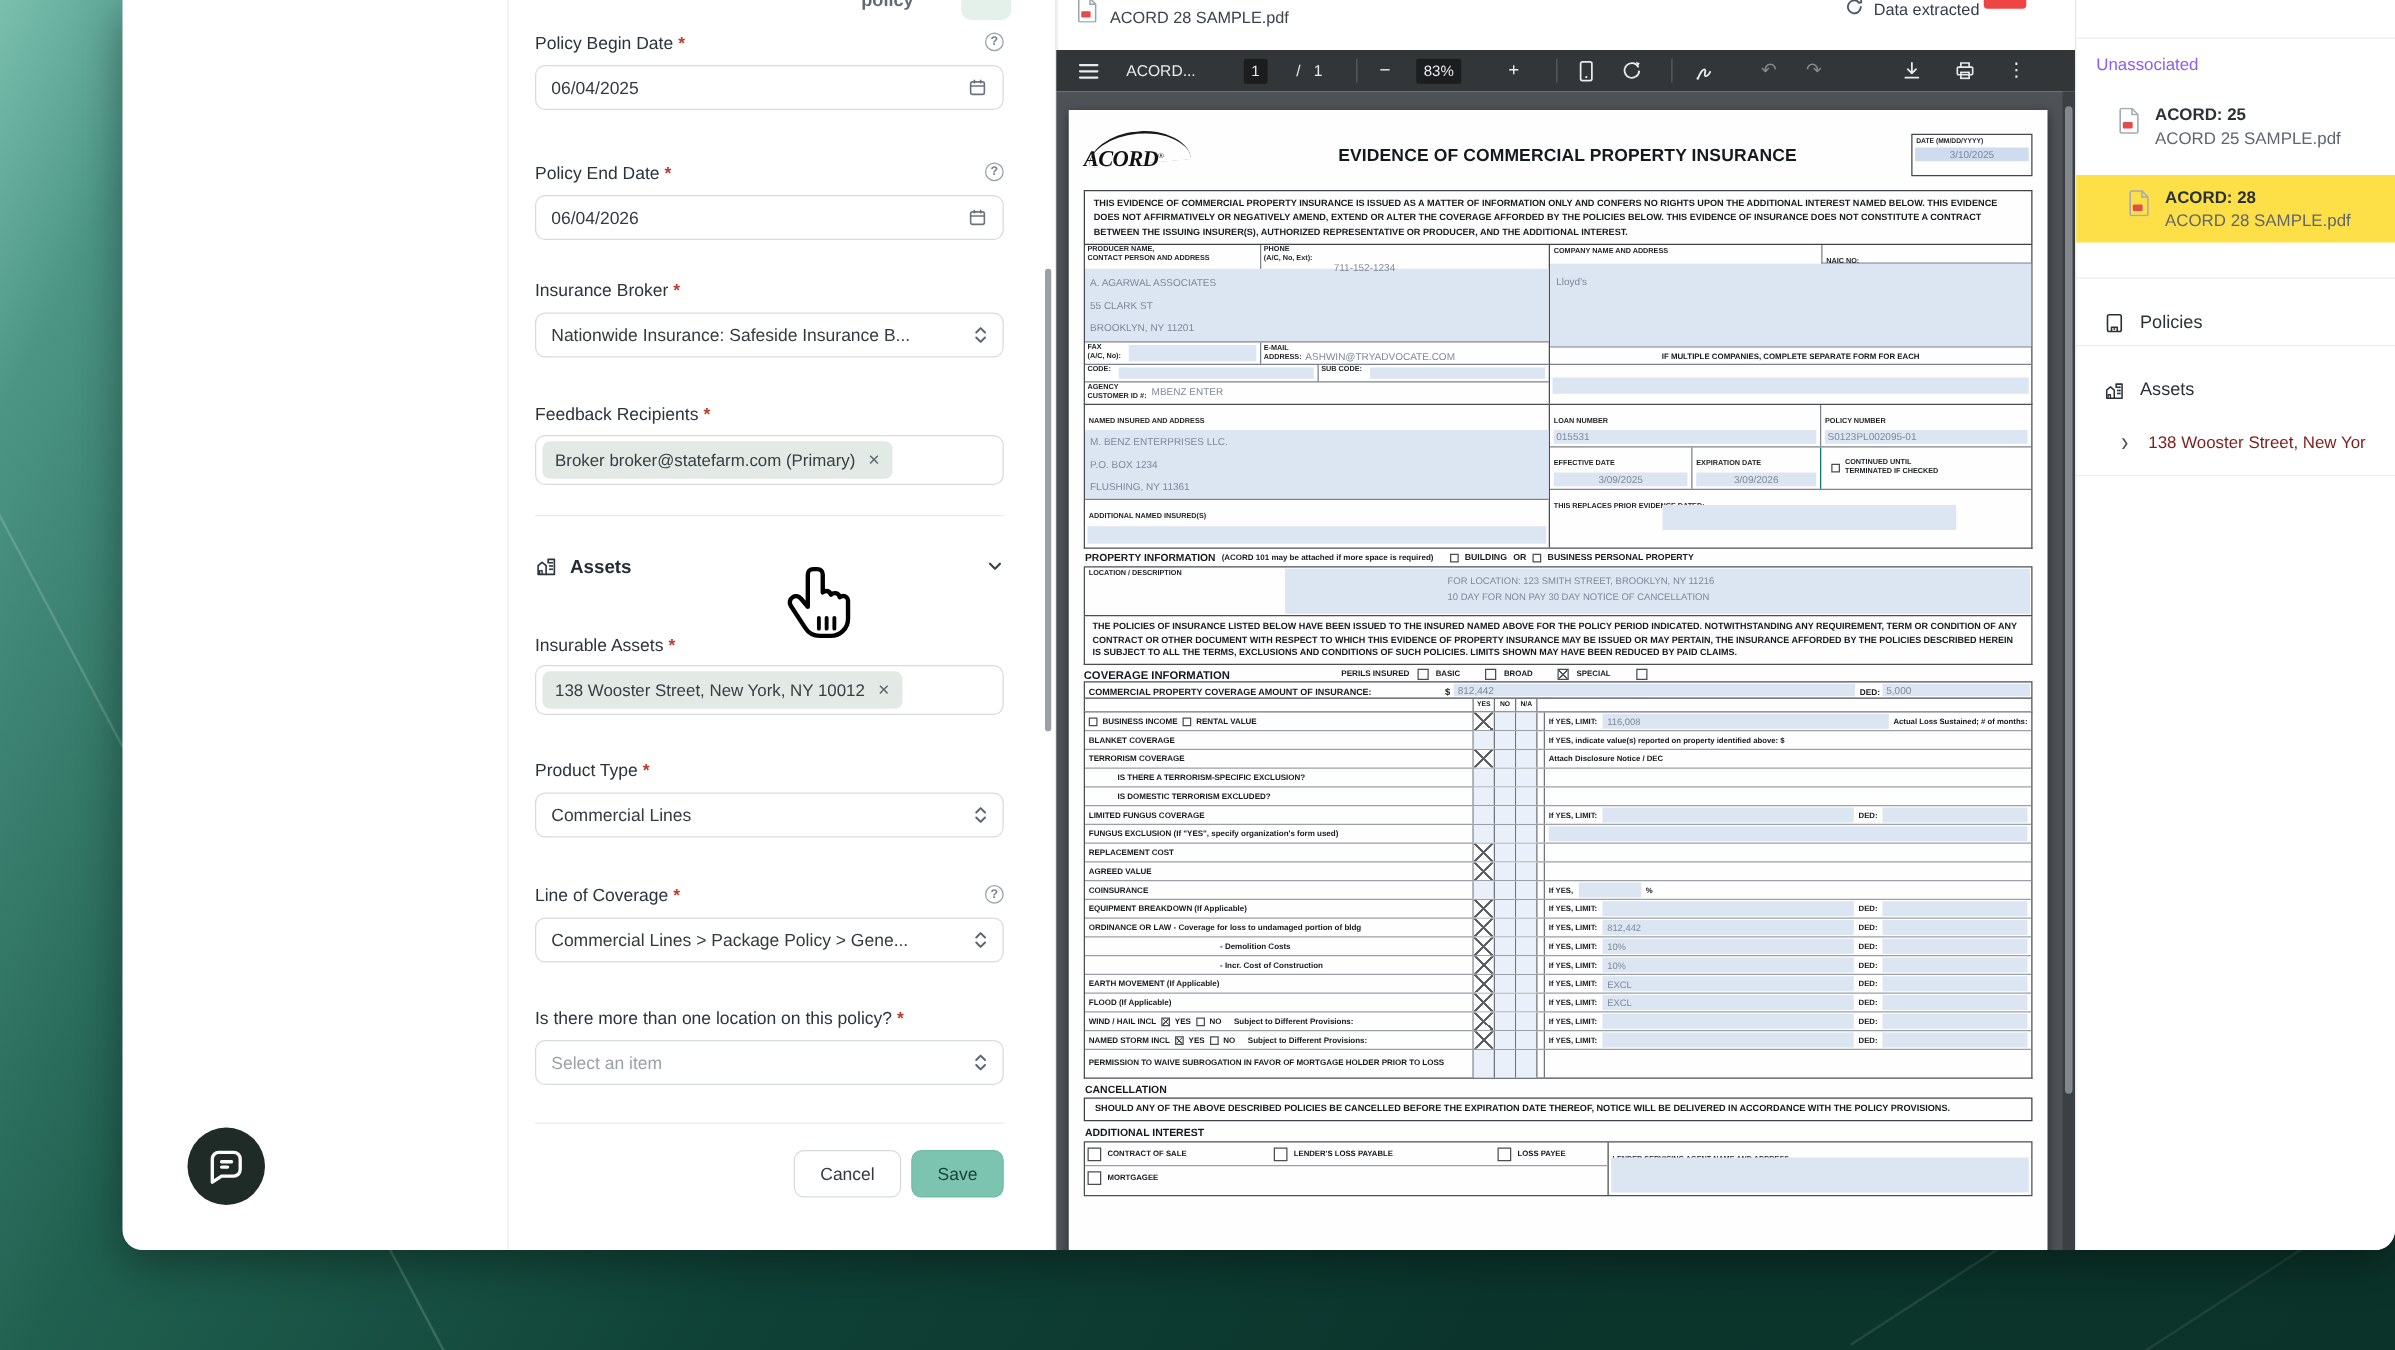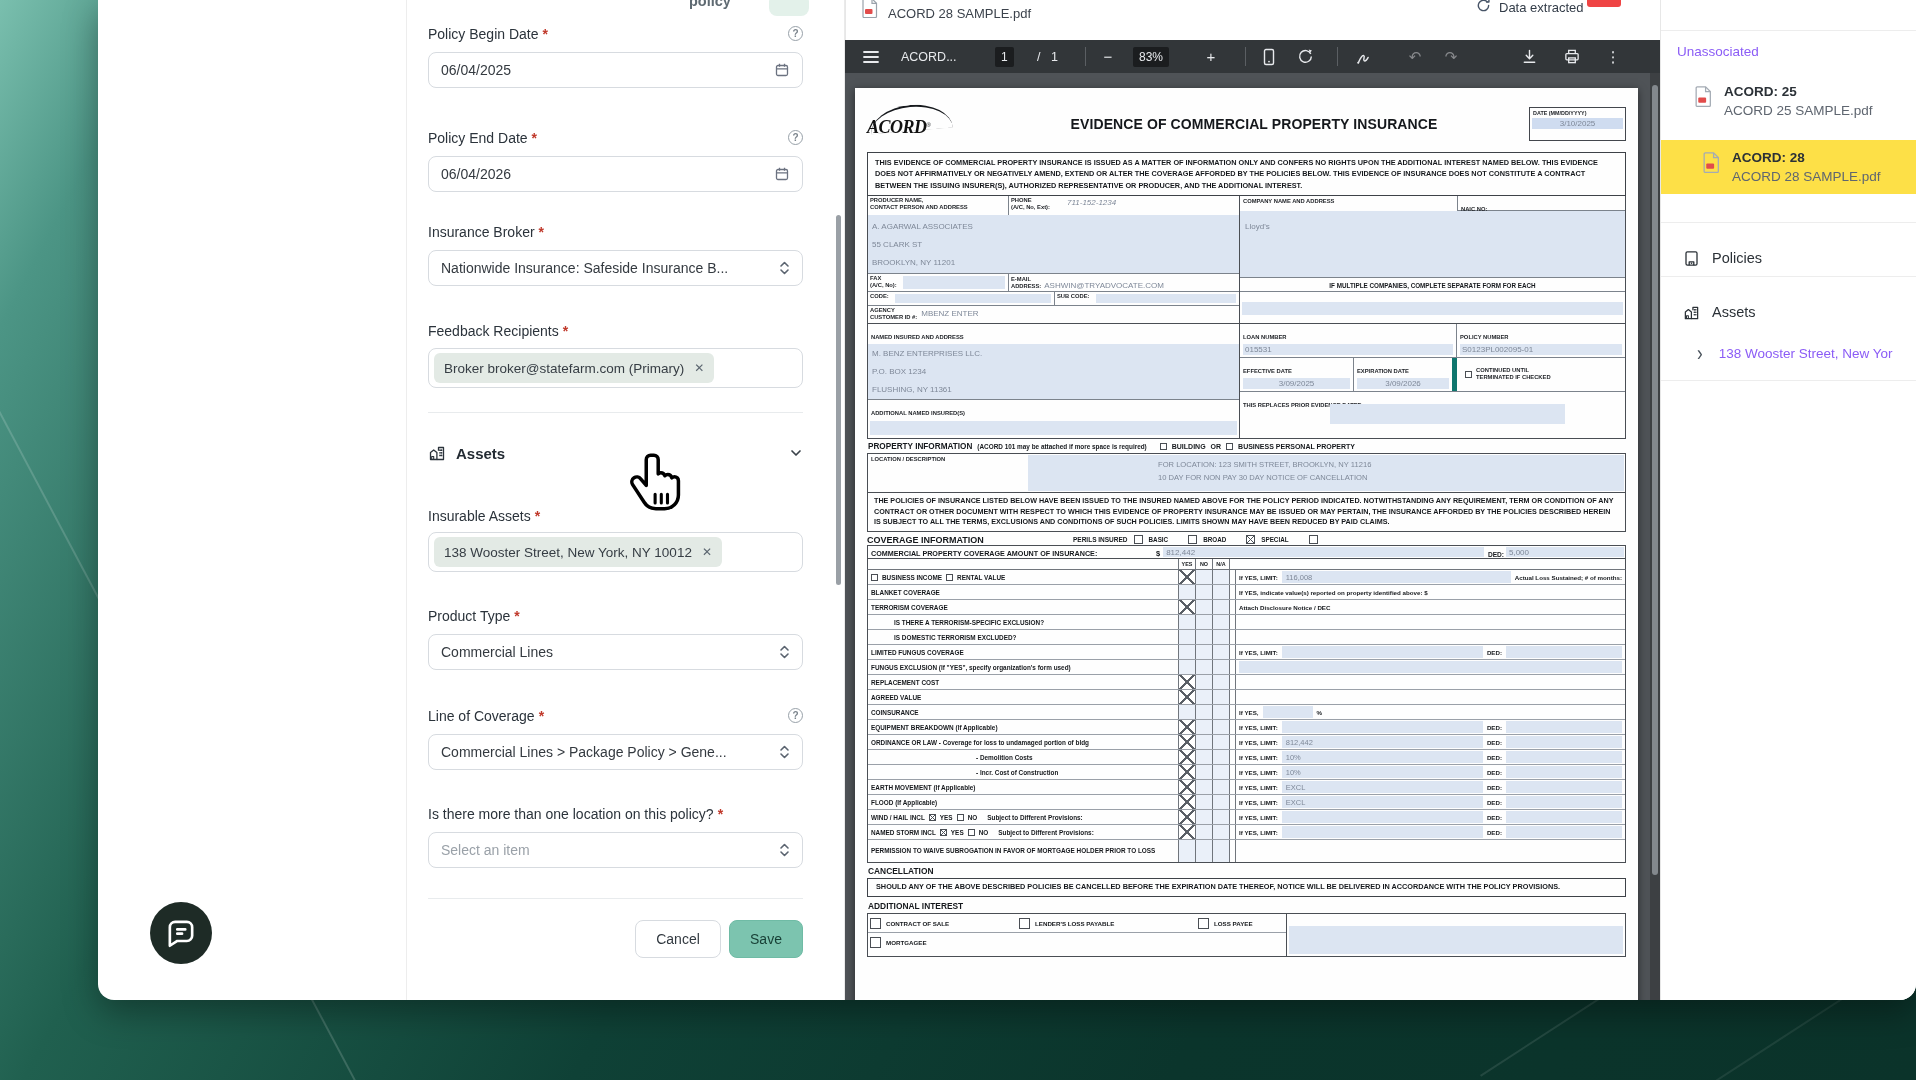--- a/index.html
+++ b/index.html
@@ -90,21 +90,21 @@
 
   .p-disc { border:1.5px solid #3e4248; padding:4px 7px; font-size:7.3px; font-weight:700; line-height:1.55;
     color:#16191d; text-align:left; }
 
   .p-g1 { display:flex; border:1px solid #4a4e54; border-top:0; }
   .g1l { width:372px; border-right:1px solid #4a4e54; }
   .c { display:flex; gap:3px; padding:1px 2px; align-items:flex-start; }
   .g1r1 { display:flex; height:19px; }
   .g1r1 .pn { width:140px; }
   .g1r1 .ph { flex:1; border-left:1px solid #7c838c; }
-  .g1r1 .ph .p-v { margin-left:14px; margin-top:1px;font-style:italic; }
+  .g1r1 .ph .p-v { margin-left:14px; margin-top:13px; }
   .g1r2 { height:58px; background:#dce5f2; padding:3px 4px; }
   .g1r2 .p-v { line-height:18px; }
   .g1r3 { display:flex; height:18px; border-top:1px solid #7c838c; }
   .g1r3 .fx { width:140px; }
   .g1r3 .em { flex:1; border-left:1px solid #7c838c;align-items:flex-end; }
   .g1r4 { display:flex; height:14px; border-top:1px solid #7c838c; }
   .g1r4 .cd { width:186px; }
   .g1r4 .sc { flex:1; border-left:1px solid #7c838c; }
   .g1r5 { display:flex; gap:4px; height:17px; border-top:1px solid #7c838c; padding:1px 2px; align-items:center; }
   .g1rcol { flex:1; position:relative; }
@@ -124,21 +124,21 @@
   .ins-blue .p-v { line-height:18px; }
   .g2l .add { border-top:1px solid #7c838c; padding:1px 3px; }
   .add-blue { background:#dce5f2; height:14px; margin:1px 2px; }
   .g2r { flex:1; }
   .lrow { display:flex; border-bottom:1px solid #7c838c; }
   .lc { padding:1px 3px; }
   .lc .lval { margin:1px 0 1px; background:#dce5f2; padding:1px 2px; }
   .lc.loan { width:217px; border-right:1px solid #7c838c; }
   .lc.pol { flex:1; }
   .lc.eff { width:114px; border-right:1px solid #7c838c; text-align:left; }
-  .lc.exp { width:103px; border-right:5px solid #0f766e; }
+  .lc.exp { width:103px; border-right:1px solid #0f766e; }
   .lc.eff .lval, .lc.exp .lval { text-align:center; }
   .lc.cont { flex:1; display:flex; gap:4px; align-items:center; padding-left:8px; }
   .repl { padding:1px 3px; position:relative; height:46px; }
   .repl-blue { position:absolute; left:90px; right:60px; top:12px; height:20px; background:#dce5f2; }
 
   .p-pi { display:flex; align-items:center; gap:5px; height:14px; padding:2px 1px 1px; }
   .pi-t { font-size:8.2px; font-weight:700; }
   .pi-n { font-size:6.4px; font-weight:700; margin-right:8px; }
   .pi-b { font-size:7px; font-weight:700; }
 
@@ -215,21 +215,21 @@
   .sb-group { position:absolute; left:16px; top:44px; font-size:13.5px; color:#8b5cf6; }
   .doc { position:absolute; left:0; width:100%; display:flex; align-items:flex-start; gap:12px; padding:10px 0 10px 34px; cursor:pointer; }
   .doc.sel { background:#fde047;padding-left:42px; }
   .doc .tcol { display:flex; flex-direction:column; gap:4px; }
   .doc .ti { font-size:13.5px; font-weight:600; color:#2b3137; }
   .doc .fi { font-size:13.5px; color:#5f6670; }
   .sb-row { position:absolute; left:0; width:100%; height:36px; display:flex; align-items:center; gap:12px; padding-left:22px; cursor:pointer; }
   .sb-row .lab { font-size:14.5px; font-weight:500; color:#2b3137; }
   .sb-asset { position:absolute; left:0; width:100%; height:34px; display:flex; align-items:center; gap:16px; padding-left:36px; cursor:pointer; }
   .sb-asset .chev { font-size:17px; color:#49525b; line-height:1; transform:scaleY(1.3); }
-  .sb-asset .txt { font-size:13.5px; color:#8b5cf6; white-space:nowrap; }
+  .sb-asset .txt { font-size:13.5px; color:#7f1d1d; white-space:nowrap; }
 
   
   .fab { position:absolute; left:52px; top:902px; width:62px; height:62px; border-radius:50%;
     background:#1e2b26; display:flex; align-items:center; justify-content:center; cursor:pointer; }
 
   
   .cursor { position:absolute; left:628px; top:452px; width:60px; height:66px; z-index:50; pointer-events:none; }
 </style>
 </head>
 <body>

